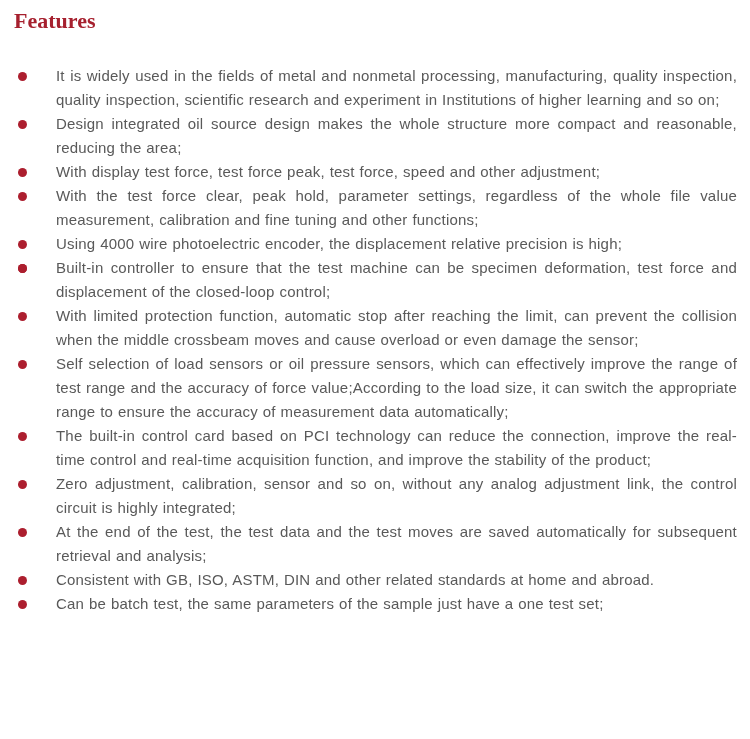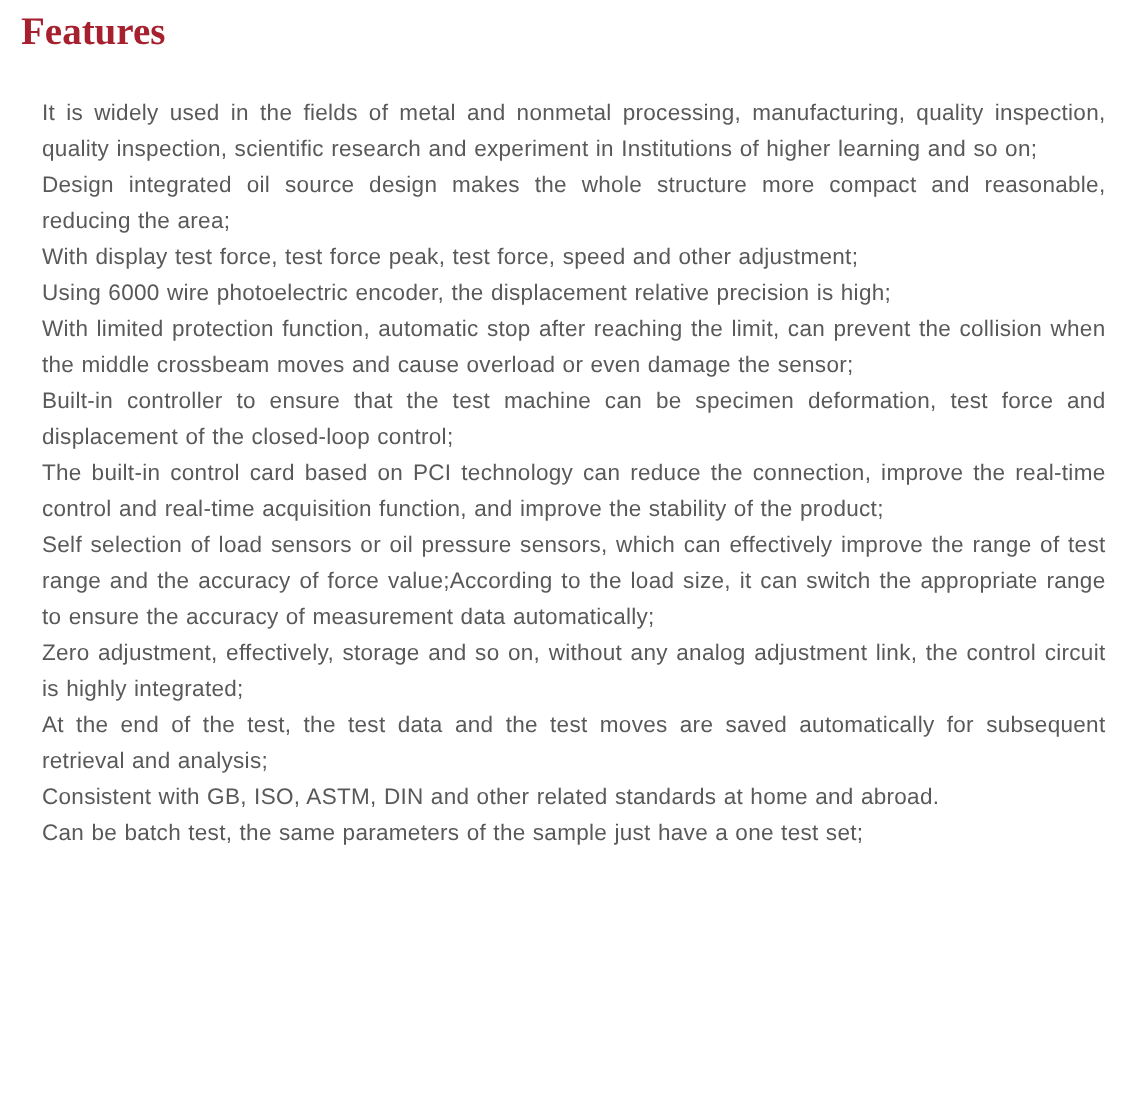--- a/index.html
+++ b/index.html
@@ -15,26 +15,26 @@
     position: relative;
   }
   .page {
     width: 100%;
     height: 100%;
   }
   .title {
     margin: 8px 0 0 14px;
     font-family: "Liberation Serif", serif;
     font-weight: bold;
-    font-size: 26px;
+    font-size: 22px;
     line-height: 26px;
     color: var(--accent, #A6202E);
   }
   .list {
-    margin: 30px 13px 0 28px;
+    margin: 30px 13px 0 56px;
   }
   .item {
     position: relative;
     text-align: justify;
     font-size: 15px;
     line-height: 24px;
     letter-spacing: 0.2px;
     word-spacing: 0.5px;
     color: var(--body-text, #595959);
   }
@@ -50,24 +50,25 @@
 </style>
 </head>
 <body>
 
 <div class="page">
   <h1 class="title">Features</h1>
   <div class="list" id="feature-list">
       <div class="item"><span class="dot"></span><span>It is widely used in the fields of metal and nonmetal processing, manufacturing, quality inspection, quality inspection, scientific research and experiment in Institutions of higher learning and so on;</span></div>
       <div class="item"><span class="dot"></span><span>Design integrated oil source design makes the whole structure more compact and reasonable, reducing the area;</span></div>
       <div class="item"><span class="dot"></span><span>With display test force, test force peak, test force, speed and other adjustment;</span></div>
-      <div class="item"><span class="dot"></span><span>Using 6000 wire photoelectric encoder, the displacement relative precision is high;</span></div>
+      <div class="item"><span class="dot"></span><span>With the test force clear, peak hold, parameter settings, regardless of the whole file value measurement, calibration and fine tuning and other functions;</span></div>
+      <div class="item"><span class="dot"></span><span>Using 4000 wire photoelectric encoder, the displacement relative precision is high;</span></div>
       <div class="item"><span class="dot"></span></div>
+      <div class="item"><span class="dot"></span><span>Built-in controller to ensure that the test machine can be specimen deformation, test force and displacement of the closed-loop control;</span></div>
       <div class="item"><span class="dot"></span><span>With limited protection function, automatic stop after reaching the limit, can prevent the collision when the middle crossbeam moves and cause overload or even damage the sensor;</span></div>
-      <div class="item"><span class="dot"></span><span>Built-in controller to ensure that the test machine can be specimen deformation, test force and displacement of the closed-loop control;</span></div>
+      <div class="item"><span class="dot"></span><span>Self selection of load sensors or oil pressure sensors, which can effectively improve the range of test range and the accuracy of force value;According to the load size, it can switch the appropriate range to ensure the accuracy of measurement data automatically;</span></div>
       <div class="item"><span class="dot"></span><span>The built-in control card based on PCI technology can reduce the connection, improve the real-time control and real-time acquisition function, and improve the stability of the product;</span></div>
-      <div class="item"><span class="dot"></span><span>Self selection of load sensors or oil pressure sensors, which can effectively improve the range of test range and the accuracy of force value;According to the load size, it can switch the appropriate range to ensure the accuracy of measurement data automatically;</span></div>
-      <div class="item"><span class="dot"></span><span>Zero adjustment, effectively, storage and so on, without any analog adjustment link, the control circuit is highly integrated;</span></div>
+      <div class="item"><span class="dot"></span><span>Zero adjustment, calibration, sensor and so on, without any analog adjustment link, the control circuit is highly integrated;</span></div>
       <div class="item"><span class="dot"></span><span>At the end of the test, the test data and the test moves are saved automatically for subsequent retrieval and analysis;</span></div>
       <div class="item"><span class="dot"></span><span>Consistent with GB, ISO, ASTM, DIN and other related standards at home and abroad.</span></div>
       <div class="item"><span class="dot"></span><span>Can be batch test, the same parameters of the sample just have a one test set;</span></div>
     </div>
 </div>
 
 </body></html>

